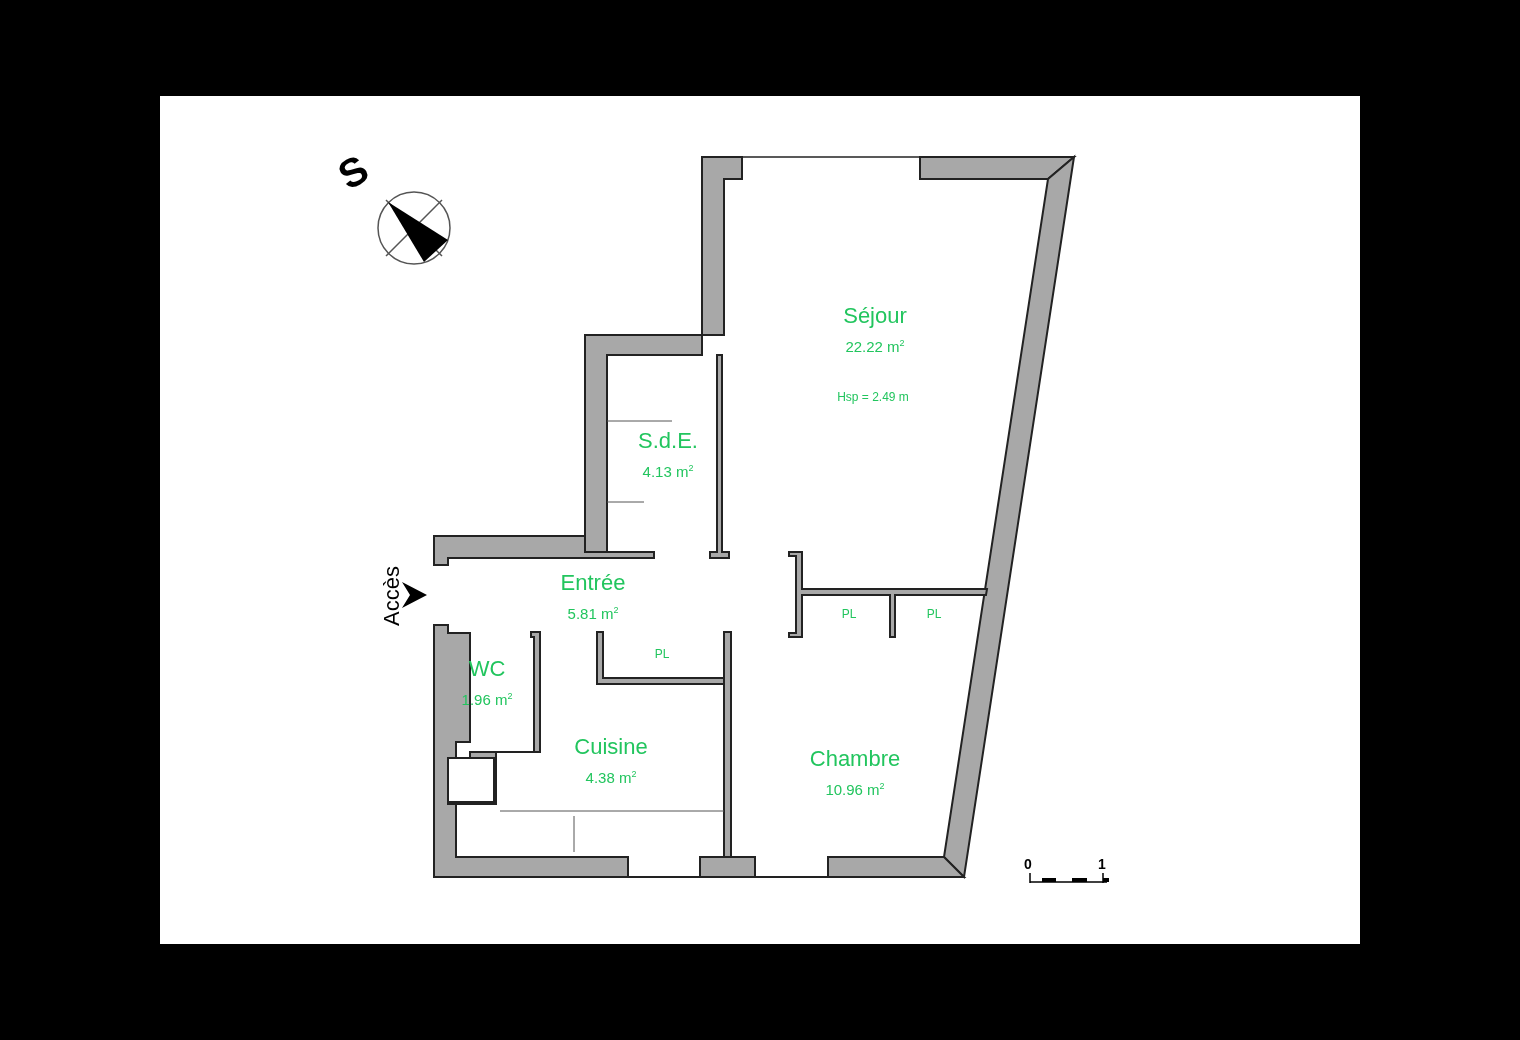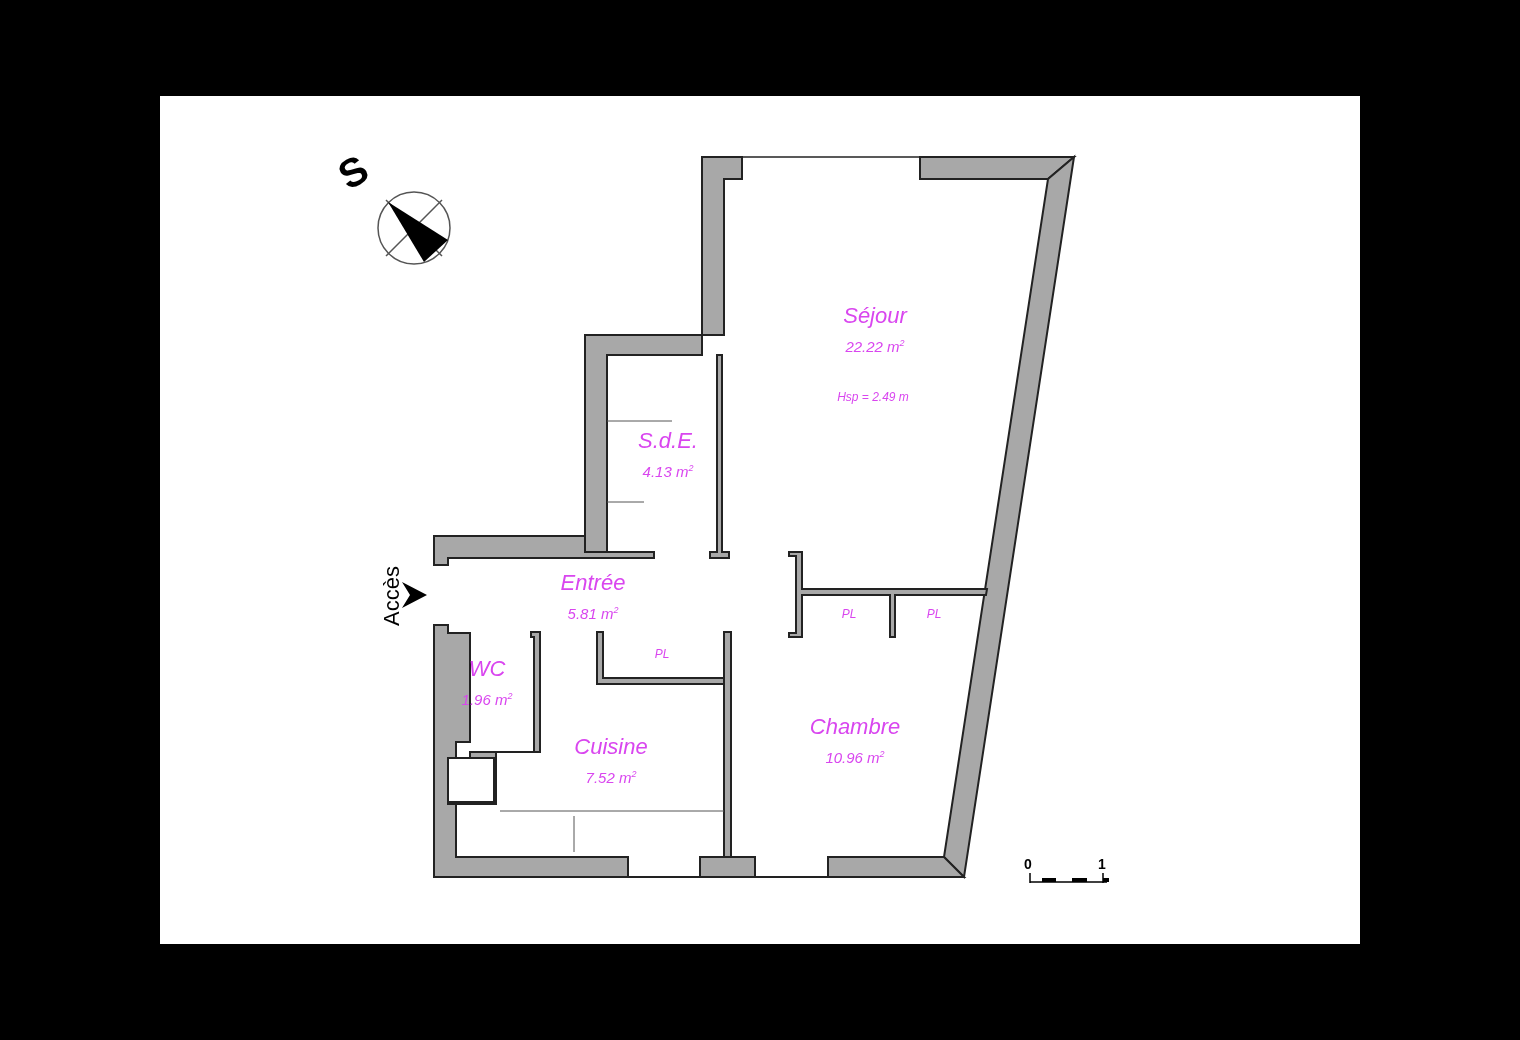--- a/index.html
+++ b/index.html
@@ -1,19 +1,19 @@
 <!DOCTYPE html>
 <html><head>
   <meta charset="utf-8">
   <style>
     html, body { margin: 0; padding: 0; background: #000; }
     body { width: 1520px; height: 1040px; position: relative; overflow: hidden; font-family: "Liberation Sans", sans-serif; }
     .sheet { position: absolute; left: 160px; top: 96px; width: 1200px; height: 848px; background: #fff; }
     svg.plan { position: absolute; left: 0; top: 0; width: 1520px; height: 1040px; }
-    .label { position: absolute; color: #d946ef; text-align: center; white-space: nowrap; transform: translateX(-50%); line-height: 1; font-style: italic; }
+    .label { position: absolute; color: #22c55e; text-align: center; white-space: nowrap; transform: translateX(-50%); line-height: 1; }
     .room-name { font-size: 22px; }
     .room-area { font-size: 15px; margin-top: 12px; }
     .room-area sup { font-size: 9px; vertical-align: 6px; }
     .small-label { font-size: 12px; }
     .acces { position: absolute; left: 362px; top: 583px; font-size: 22px; transform: rotate(-90deg); transform-origin: center; }
     .compass-s { position: absolute; left: 340px; top: 150px; font-size: 40px; font-weight: bold; transform: rotate(-30deg); }
     .scale-num { position: absolute; font-size: 14px; font-weight: bold; }
   </style>
 </head>
 <body>
@@ -98,24 +98,24 @@
   <div class="room-area"><span>5.81 m</span><sup>2</sup></div>
 </div>
 
 <div class="label" style="left:487px; top:658px;">
   <div class="room-name">WC</div>
   <div class="room-area"><span>1.96 m</span><sup>2</sup></div>
 </div>
 
 <div class="label" style="left:611px; top:736px;">
   <div class="room-name">Cuisine</div>
-  <div class="room-area"><span>7.52 m</span><sup>2</sup></div>
+  <div class="room-area"><span>4.38 m</span><sup>2</sup></div>
 </div>
 
-<div class="label" style="left:855px; top:716px;">
+<div class="label" style="left:855px; top:748px;">
   <div class="room-name">Chambre</div>
   <div class="room-area"><span>10.96 m</span><sup>2</sup></div>
 </div>
 
 <div class="label small-label" style="left:662px; top:648px;">PL</div>
 <div class="label small-label" style="left:849px; top:608px;">PL</div>
 <div class="label small-label" style="left:934px; top:608px;">PL</div>
 
 <div class="scale-num" style="left:1024px; top:856px;">0</div>
 <div class="scale-num" style="left:1098px; top:856px;">1</div>

